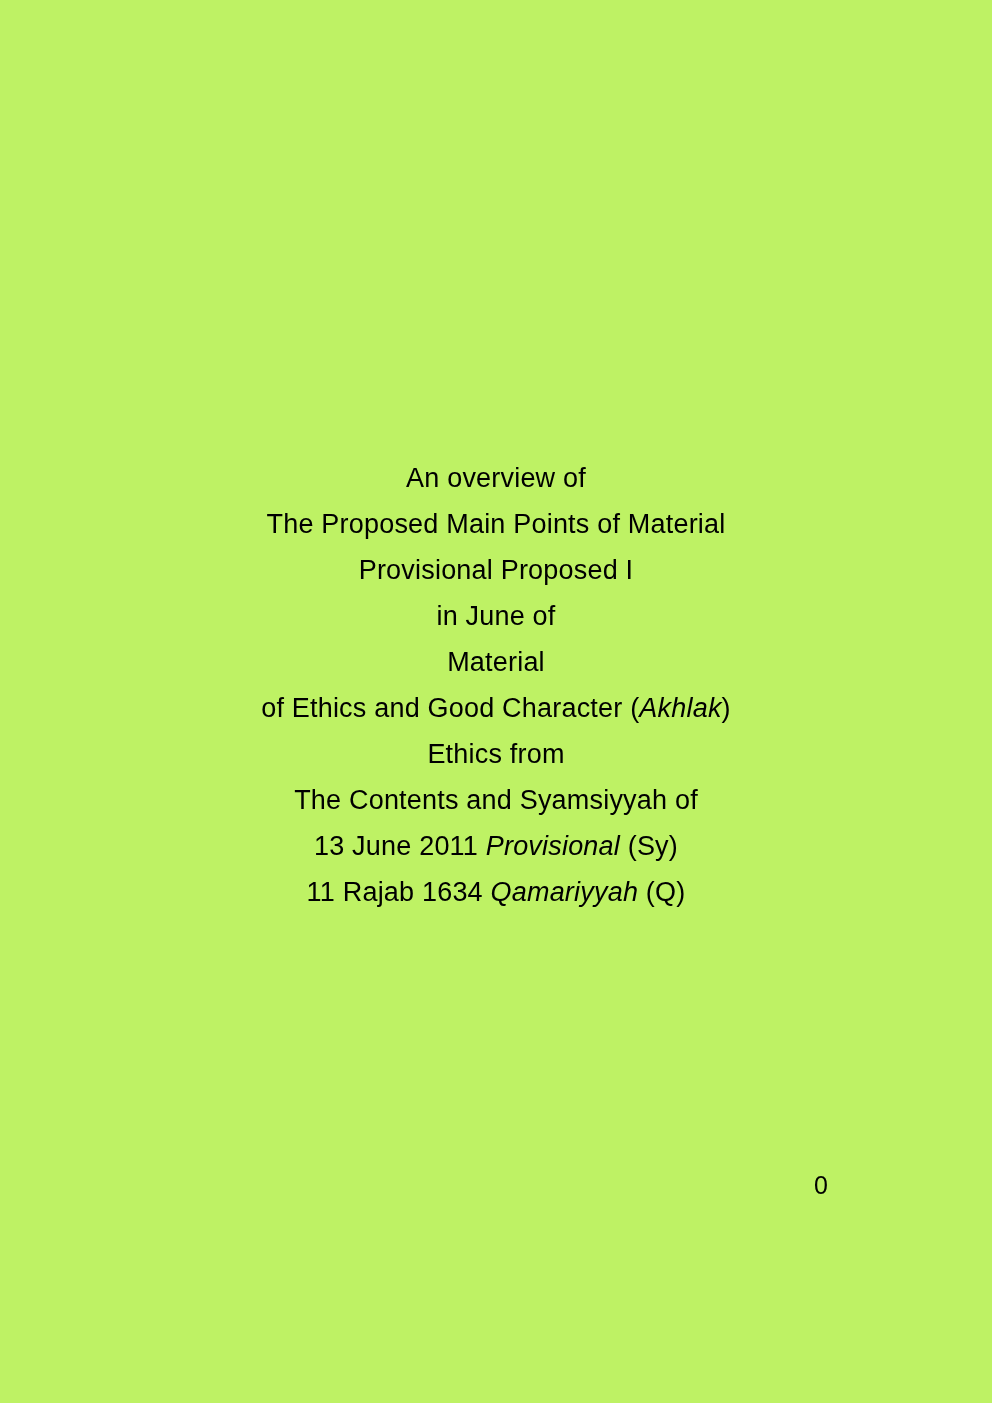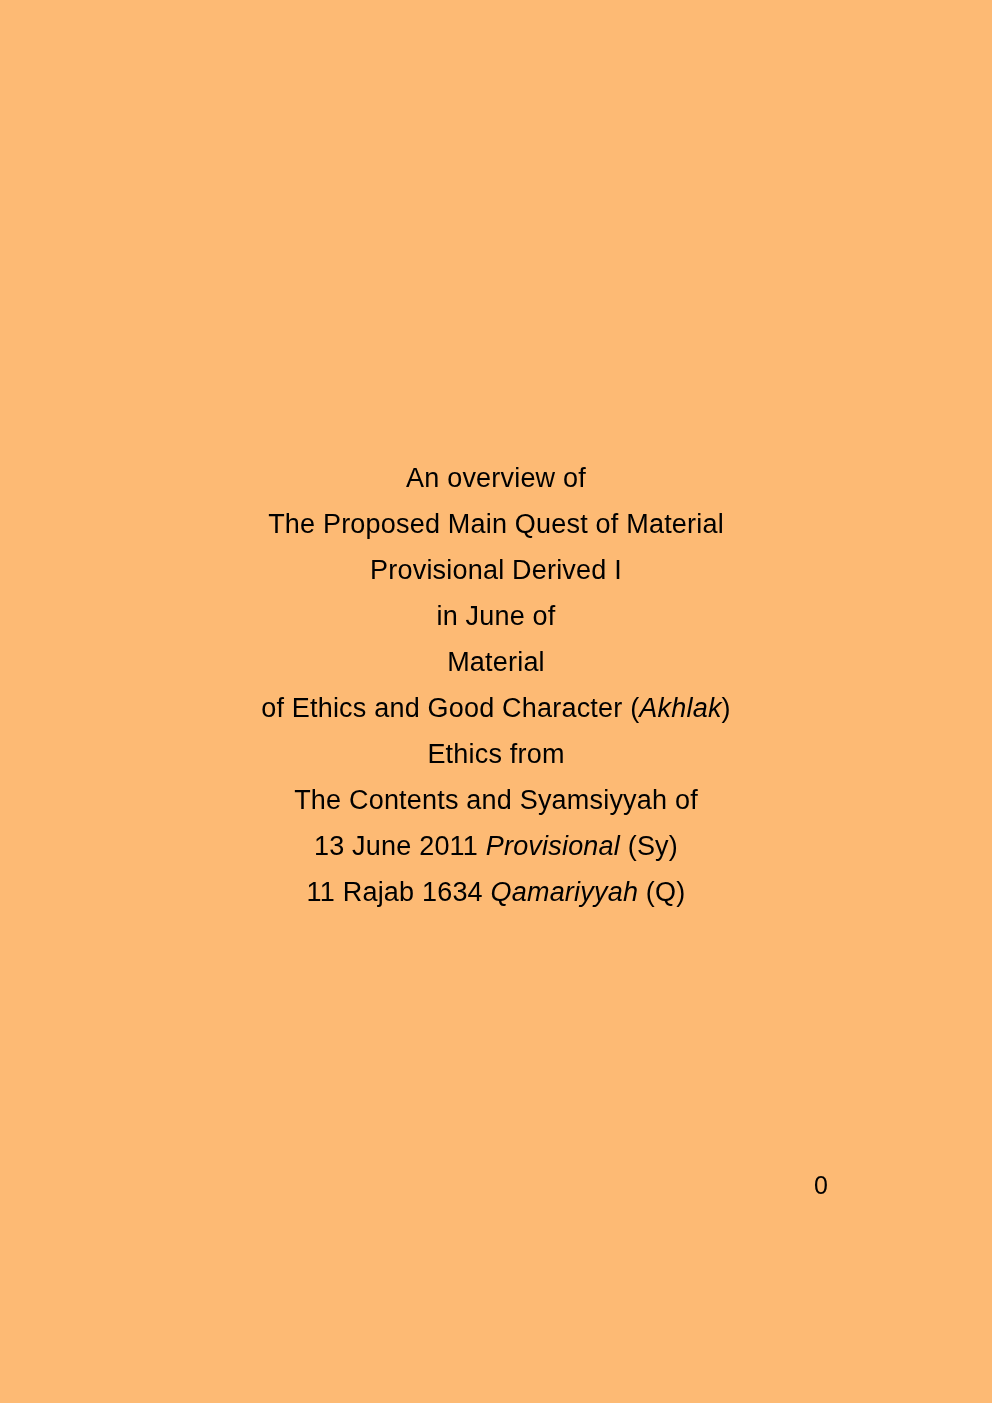--- a/index.html
+++ b/index.html
@@ -4,21 +4,21 @@
 <style>
   html, body {
     margin: 0;
     padding: 0;
     background: #ffffff;
   }
   .page {
     position: relative;
     width: 992px;
     height: 1403px;
-    background: #fdba74;
+    background: #bef264;
     color: #000000;
     font-family: "Liberation Sans", sans-serif;
     overflow: hidden;
   }
   .title-block {
     position: absolute;
     top: 455px;
     left: 0;
     right: 0;
     text-align: center;
@@ -40,22 +40,22 @@
     font-size: 25px;
     line-height: 28px;
   }
 </style>
 </head>
 <body>
 
 <div class="page">
   <div class="title-block">
       <div class="title-line"><span class="seg-regular">An overview of</span></div>
-      <div class="title-line"><span class="seg-regular">The Proposed Main Quest of Material</span></div>
-      <div class="title-line"><span class="seg-regular">Provisional Derived I</span></div>
+      <div class="title-line"><span class="seg-regular">The Proposed Main Points of Material</span></div>
+      <div class="title-line"><span class="seg-regular">Provisional Proposed I</span></div>
       <div class="title-line"><span class="seg-regular">in June of</span></div>
       <div class="title-line"><span class="seg-regular">Material</span></div>
       <div class="title-line"><span class="seg-regular">of Ethics and Good Character (</span><span class="seg-italic">Akhlak</span><span class="seg-regular">)</span></div>
       <div class="title-line"><span class="seg-regular">Ethics from</span></div>
       <div class="title-line"><span class="seg-regular">The Contents and Syamsiyyah of</span></div>
       <div class="title-line"><span class="seg-regular">13 June 2011 </span><span class="seg-italic">Provisional</span><span class="seg-regular"> (Sy)</span></div>
       <div class="title-line"><span class="seg-regular">11 Rajab 1634 </span><span class="seg-italic">Qamariyyah</span><span class="seg-regular"> (Q)</span></div>
     </div>
   <div class="page-number">0</div>
 </div>

